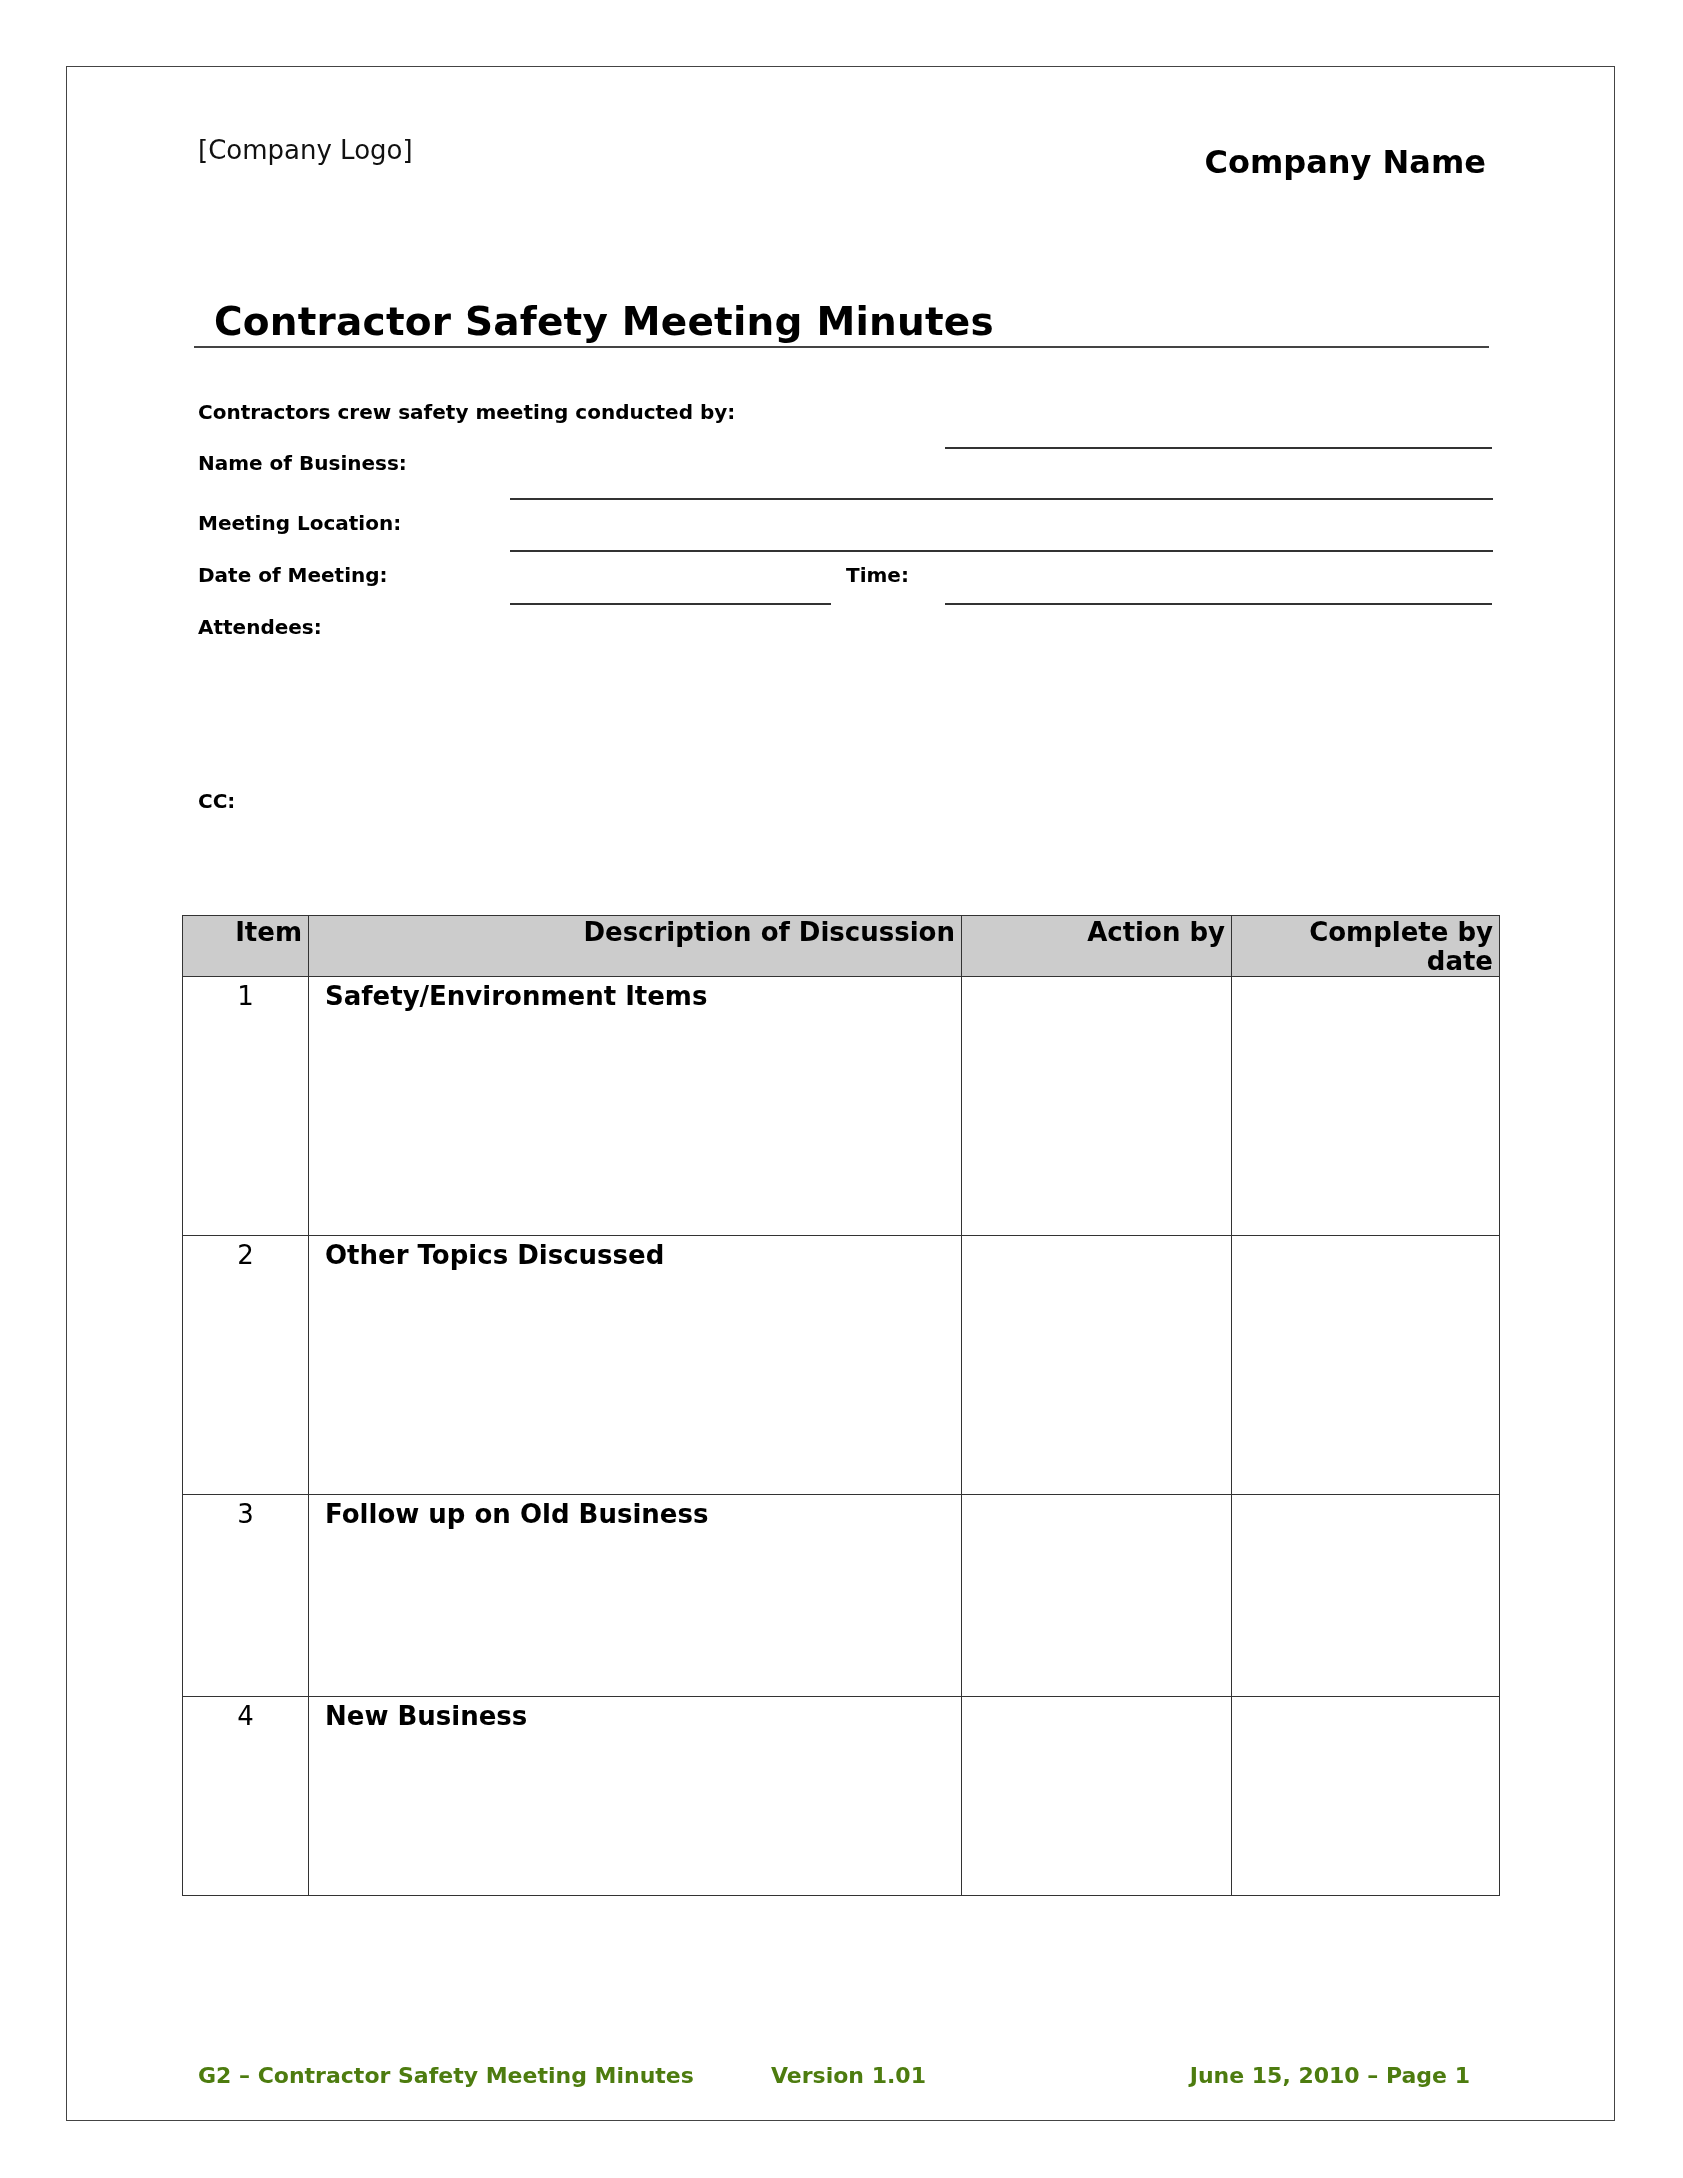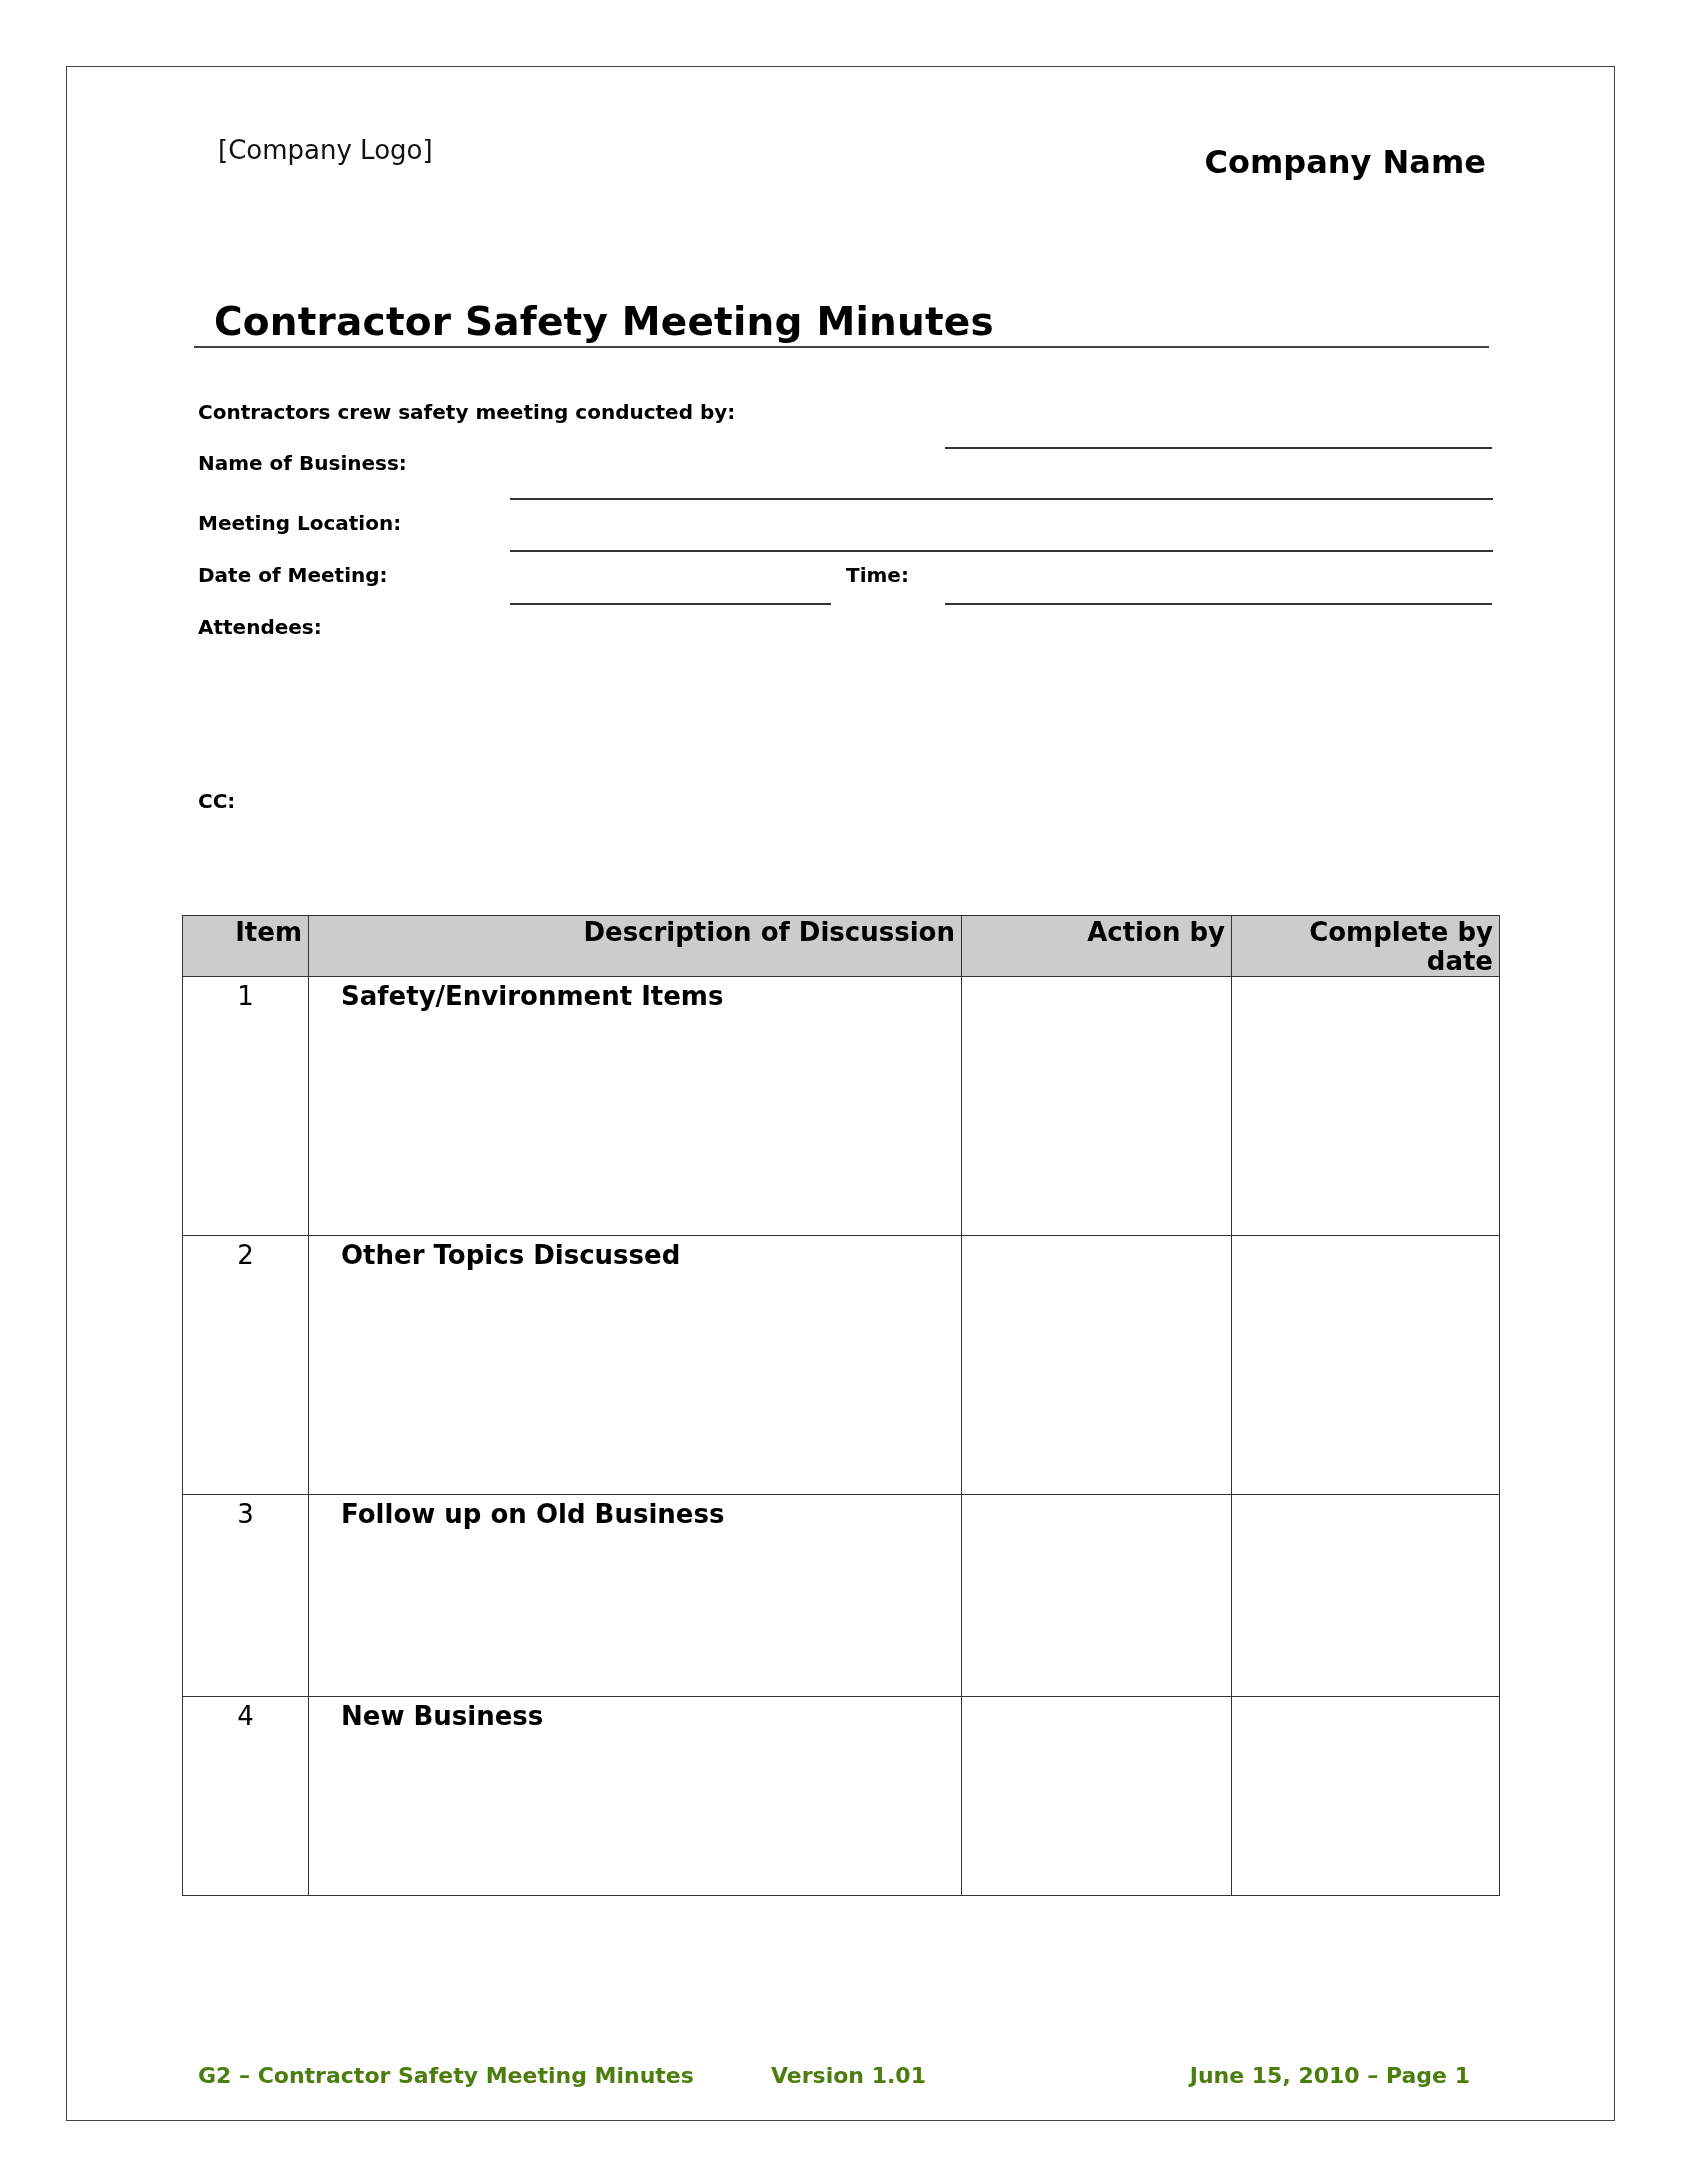--- a/index.html
+++ b/index.html
@@ -1,33 +1,33 @@
 <!DOCTYPE html>
 <html><head>
 <meta charset="utf-8">
 <style>
   html, body { margin:0; padding:0; background:#fff; }
   body { width:1683px; height:2178px; position:relative; overflow:hidden;
          font-family:"DejaVu Sans", sans-serif; color:#000; }
   .page-border { position:absolute; left:66px; top:66px; width:1549px; height:2055px;
                  border:1.5px solid #444; box-sizing:border-box; }
   .abs { position:absolute; white-space:nowrap; }
-  .logo { left:198px; top:135px; font-size:26px; color:#111;margin-left:20px; }
+  .logo { left:198px; top:135px; font-size:26px; color:#111; }
   .cname { right:197px; top:135px; font-size:32px; font-weight:bold;margin-top:8px; }
   .title { left:198px; top:299px; font-size:39px; font-weight:bold; letter-spacing:0.2px;margin-left:16px; }
   .title-rule { position:absolute; left:194px; top:346px; width:1295px; height:2px; background:#444; }
   .label { font-size:20px; font-weight:bold; }
   .line { position:absolute; height:2px; background:#333; }
   table.minutes { position:absolute; left:182px; top:915px; width:1318px; height:981px;
                   border-collapse:collapse; table-layout:fixed; }
   table.minutes th, table.minutes td { border:1.5px solid #333; vertical-align:top; font-size:26px; }
   table.minutes th { background:#cccccc; font-weight:bold; text-align:right; padding:2px 6px 0 6px;
                      height:57px; line-height:29px; }
   table.minutes td.num { text-align:center; padding-top:4px; }
-  table.minutes td.desc { font-weight:bold; padding:4px 32px; }
+  table.minutes td.desc { font-weight:bold; padding:4px 16px; }
   .footer { top:2063px; font-size:22px; color:#4d7c0f;font-weight:bold; }
 </style>
 </head>
 <body>
 
 <div class="page-border"></div>
 
 <div class="abs logo">[Company Logo]</div>
 <div class="abs cname">Company Name</div>
 

